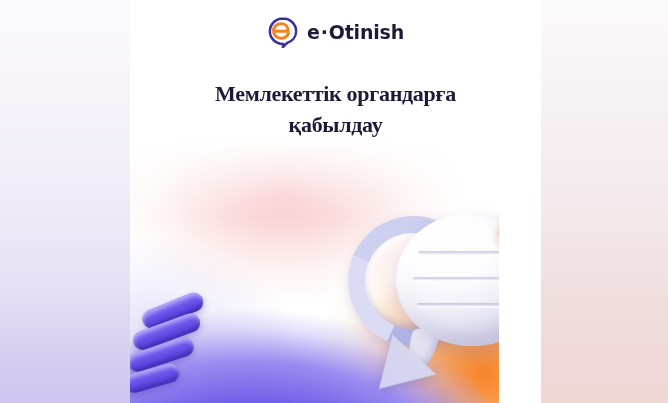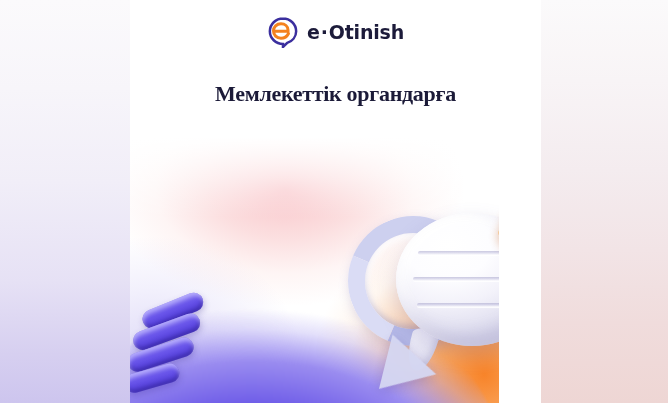--- a/index.html
+++ b/index.html
@@ -383,16 +383,17 @@
         <path d="M32 5 C17.5 5 5.7 16.4 5.7 30.5 C5.7 44.6 17.5 56 32 56 L32 62 L40.5 53.8 C50.8 50.4 58.3 41.3 58.3 30.5 C58.3 16.4 46.5 5 32 5 Z" fill="none" stroke="#3b2f9e" stroke-width="5"></path>
         <path d="M43 35 C40 41 34.5 44.5 28 44.5 C19.2 44.5 13 38.3 13 30 C13 21.7 19.2 15.5 28 15.5 C36 15.5 42 20.8 42 28 L42 30.5 L16 30.5" fill="none" stroke="#f4821f" stroke-width="6" stroke-linecap="round"></path>
       </svg>
       <div id="logo-word">
         <span>e</span><span class="dot">·</span><span>Otinish</span>
       </div>
     </div>
 
     <div id="headline">
       <span class="line">Мемлекеттік органдарға</span>
+      <span class="line">қабылдау</span>
     </div>
 
   </div>
 </div>
 
 </body></html>

